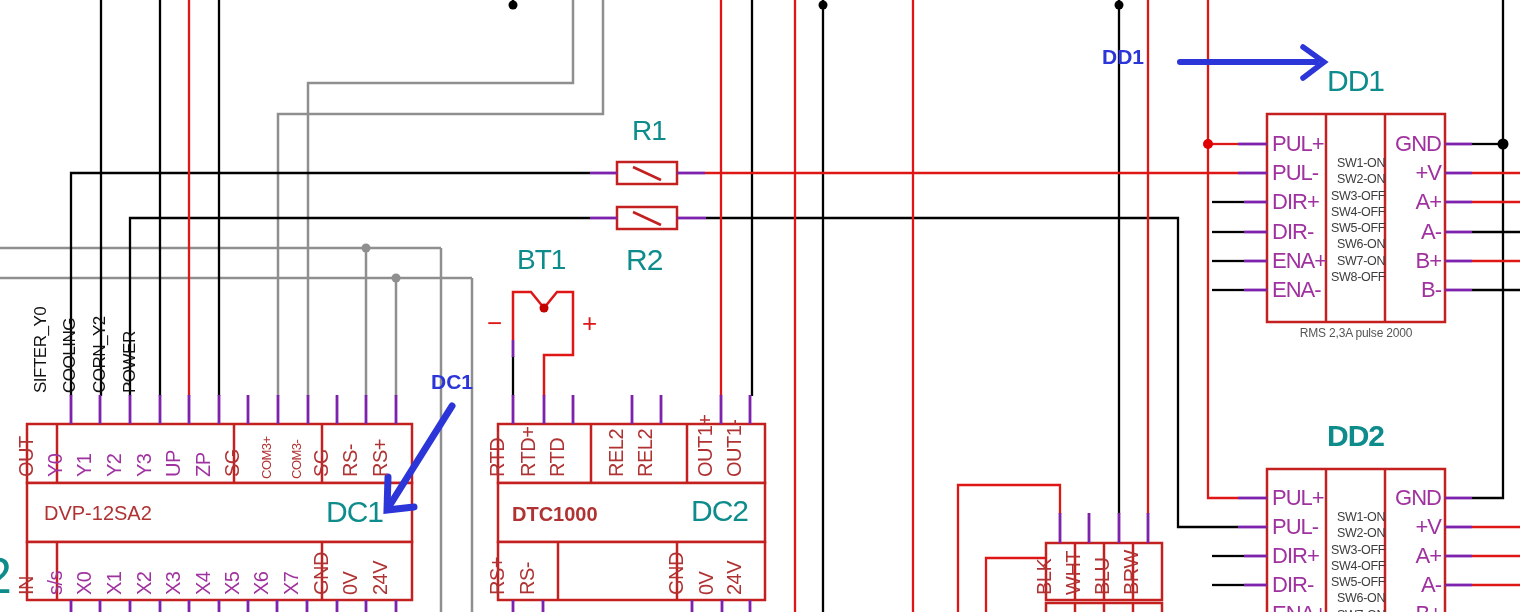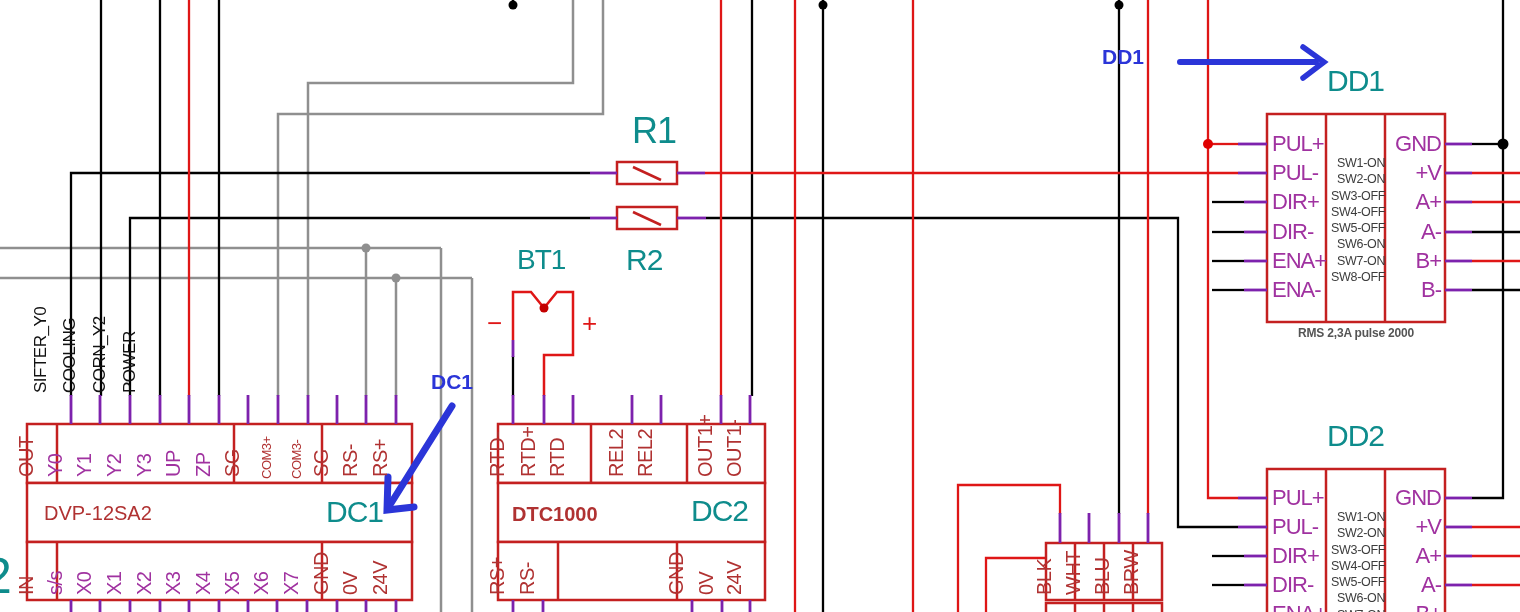--- a/index.html
+++ b/index.html
@@ -284,21 +284,21 @@
   <div class="vt" style="left:713px;top:461px;">OUT1+</div>
   <div class="vt" style="left:742px;top:461px;">OUT1-</div>
   <div class="vt" style="left:505px;top:579px;">RS+</div>
   <div class="vt" style="left:535px;top:579px;">RS-</div>
   <div class="vt" style="left:684px;top:579px;">GND</div>
   <div class="vt" style="left:714px;top:579px;">0V</div>
   <div class="vt" style="left:742px;top:579px;">24V</div>
   <div class="part" style="left:512px;top:503px;font-weight:bold;">DTC1000</div>
   <div class="ref" style="left:691px;top:496px;">DC2</div>
 
-  <div class="ref" style="left:632px;top:116px;font-size:36px;">R1</div>
+  <div class="ref" style="left:632px;top:116px;font-size:28px;">R1</div>
   <div class="ref" style="left:626px;top:245px;font-size:30px;">R2</div>
   <div class="ref" style="left:517px;top:245px;font-size:28px;">BT1</div>
   <div class="sign" style="left:487px;top:310px;">−</div>
   <div class="sign" style="left:582px;top:310px;">+</div>
 
   <div class="ref" style="left:1327px;top:66px;">DD1</div>
   <div class="pin" style="left:1272px;top:131px;">PUL+</div>
   <div class="pin" style="left:1272px;top:160px;">PUL-</div>
   <div class="pin" style="left:1272px;top:189px;">DIR+</div>
   <div class="pin" style="left:1272px;top:219px;">DIR-</div>
@@ -313,23 +313,23 @@
   <div style="position:absolute;left:1331px;top:155px;">
     <div class="swl" style="position:static;">SW1-ON</div>
     <div class="swl" style="position:static;">SW2-ON</div>
     <div class="swl" style="position:static;">SW3-OFF</div>
     <div class="swl" style="position:static;">SW4-OFF</div>
     <div class="swl" style="position:static;">SW5-OFF</div>
     <div class="swl" style="position:static;">SW6-ON</div>
     <div class="swl" style="position:static;">SW7-ON</div>
     <div class="swl" style="position:static;">SW8-OFF</div>
   </div>
-  <div class="note" style="left:1267px;top:326px;font-weight:bold;">RMS 2,3A pulse 2000</div>
-
-  <div class="ref" style="left:1327px;top:421px;">DD2</div>
+  <div class="note" style="left:1267px;top:326px;">RMS 2,3A pulse 2000</div>
+
+  <div class="ref" style="left:1327px;top:421px;font-weight:bold;">DD2</div>
   <div class="pin" style="left:1272px;top:485px;">PUL+</div>
   <div class="pin" style="left:1272px;top:514px;">PUL-</div>
   <div class="pin" style="left:1272px;top:543px;">DIR+</div>
   <div class="pin" style="left:1272px;top:572px;">DIR-</div>
   <div class="pin" style="left:1272px;top:601px;">ENA+</div>
   <div class="pinr" style="left:1386px;top:485px;">GND</div>
   <div class="pinr" style="left:1386px;top:514px;">+V</div>
   <div class="pinr" style="left:1386px;top:543px;">A+</div>
   <div class="pinr" style="left:1386px;top:572px;">A-</div>
   <div class="pinr" style="left:1386px;top:601px;">B+</div>

